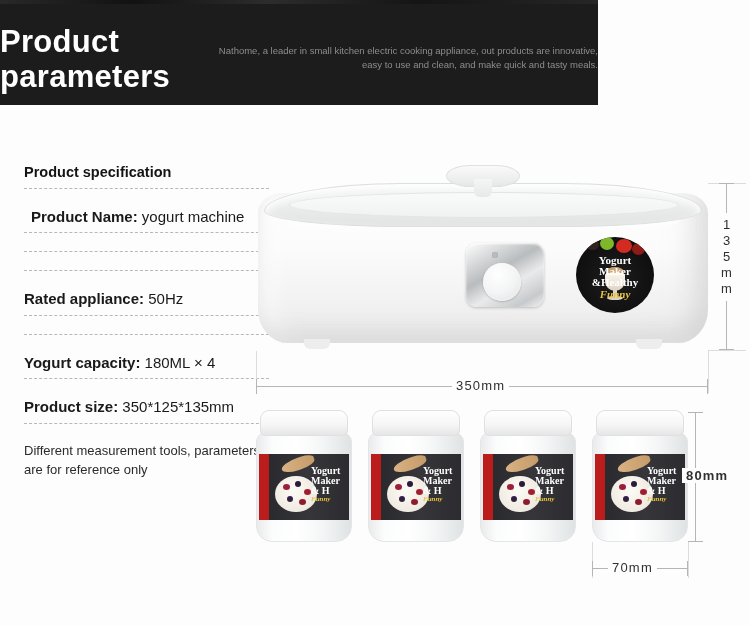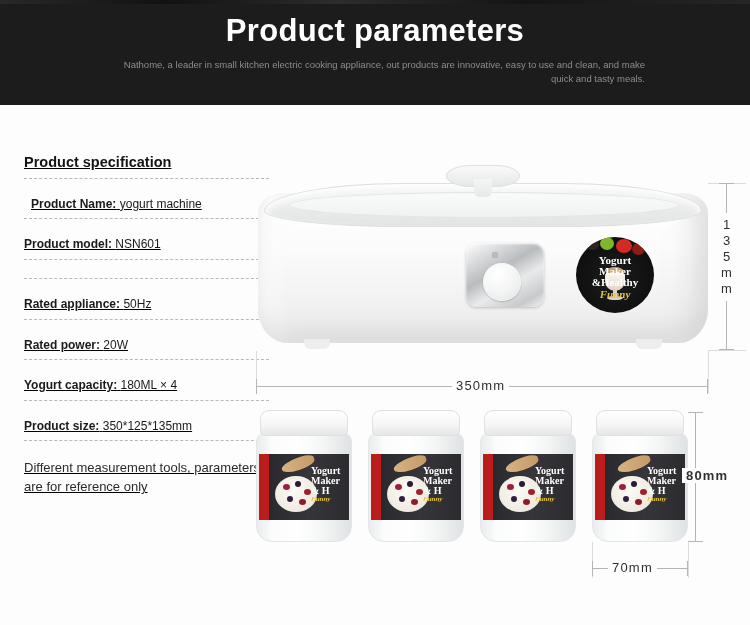--- a/index.html
+++ b/index.html
@@ -6,23 +6,23 @@
   html, body { width:750px; height:625px; }
   body {
     font-family:"Liberation Sans", sans-serif;
     background:#ffffff;
     overflow:hidden;
   }
   .page { position:relative; width:750px; height:625px; background:#fdfdfd; }
 
   
   .header {
-    position:absolute; top:0; left:0; width:750px; height:105px;
+    position:absolute; top:0; left:0; width:598px; height:105px;
     background:#1c1c1c;
-    display:flex; flex-direction:column; align-items:center;
+    display:flex; align-items:center;
     justify-content:flex-start;
   }
   .header::before{
     content:""; position:absolute; top:0; left:0; right:0; height:4px;
     background:linear-gradient(90deg,#2a2a2a 0%,#111 22%,#2e2e2e 45%,#141414 70%,#272727 100%);
     opacity:.9;
   }
   .header-title {
     margin-top:14px;
     color:#ffffff;
@@ -37,24 +37,24 @@
     font-size:9.5px;
     line-height:1.45;
     text-align:right;
     width:540px;
   }
 
   
   .body-area { position:absolute; top:105px; left:0; width:750px; height:520px; background:#fdfdfd; }
 
   
-  .spec-list { position:absolute; left:24px; top:48px; width:245px;text-decoration:underline; }
+  .spec-list { position:absolute; left:24px; top:58px; width:245px; }
   .spec-row { margin-bottom:0px; }
   .spec-text {
-    font-size:12px;
+    font-size:15px;
     color:#1a1a1a;
     line-height:1.3;
     white-space:nowrap;
   }
   .spec-text .lbl { font-weight:bold; }
   .spec-text .val { font-weight:normal; }
   .spec-rule {
     border-top:1px dashed #b8b8b8;
     margin-top:6px;
     margin-bottom:18px;
@@ -255,45 +255,37 @@
 
       <div class="spec-row">
         <div class="spec-text indent1">
           <span class="lbl">Product Name:</span>
           <span class="val">yogurt machine</span>
         </div>
         <div class="spec-rule"></div>
       </div>
 
       <div class="spec-row">
-        <div class="spec-text">
-          <span class="lbl">Product model:</span>
-          <span class="val">NSN601</span>
-        </div>
         <div class="spec-rule"></div>
       </div>
 
 
       <div class="spec-row">
         <div class="spec-rule"></div>
       </div>
 
       <div class="spec-row">
         <div class="spec-text">
           <span class="lbl">Rated appliance:</span>
           <span class="val">50Hz</span>
         </div>
         <div class="spec-rule"></div>
       </div>
 
       <div class="spec-row">
-        <div class="spec-text">
-          <span class="lbl">Rated power:</span>
-          <span class="val">20W</span>
-        </div>
         <div class="spec-rule"></div>
       </div>
 
       <div class="spec-row">
         <div class="spec-text">
           <span class="lbl">Yogurt capacity:</span>
           <span class="val">180ML × 4</span>
         </div>
         <div class="spec-rule"></div>
       </div>

